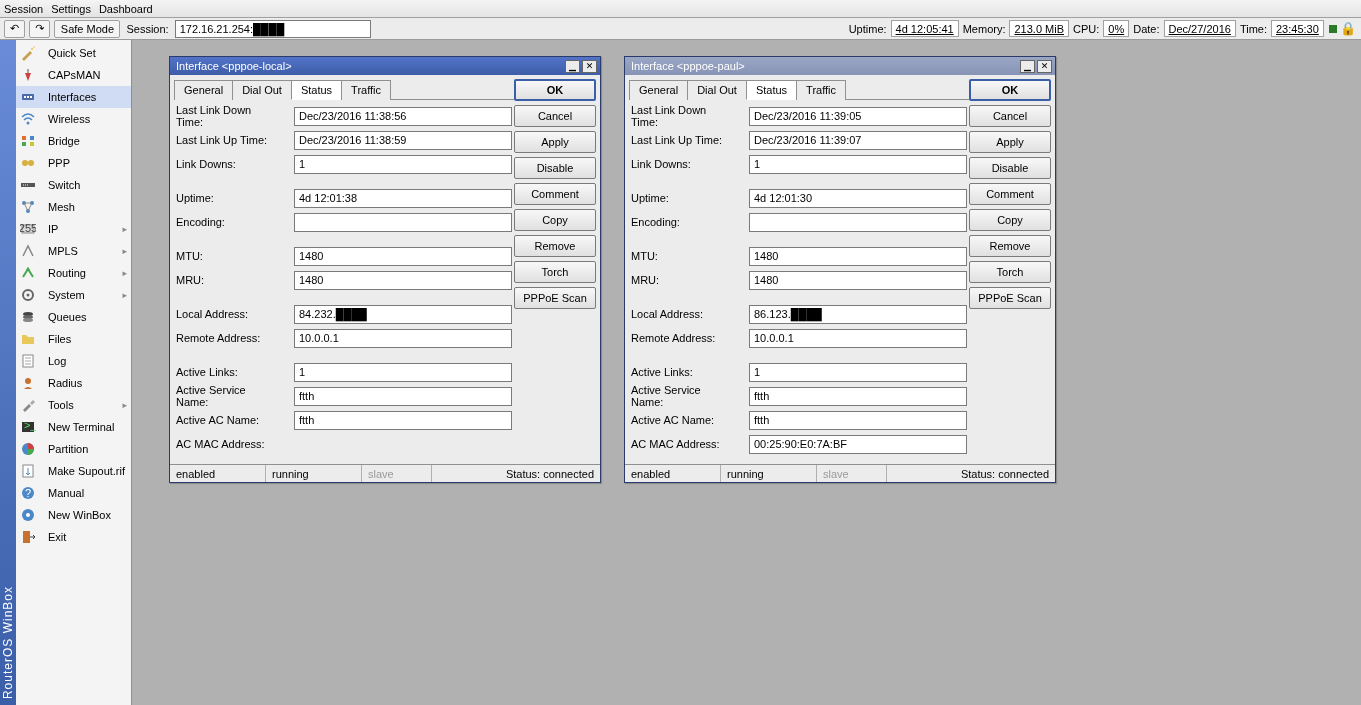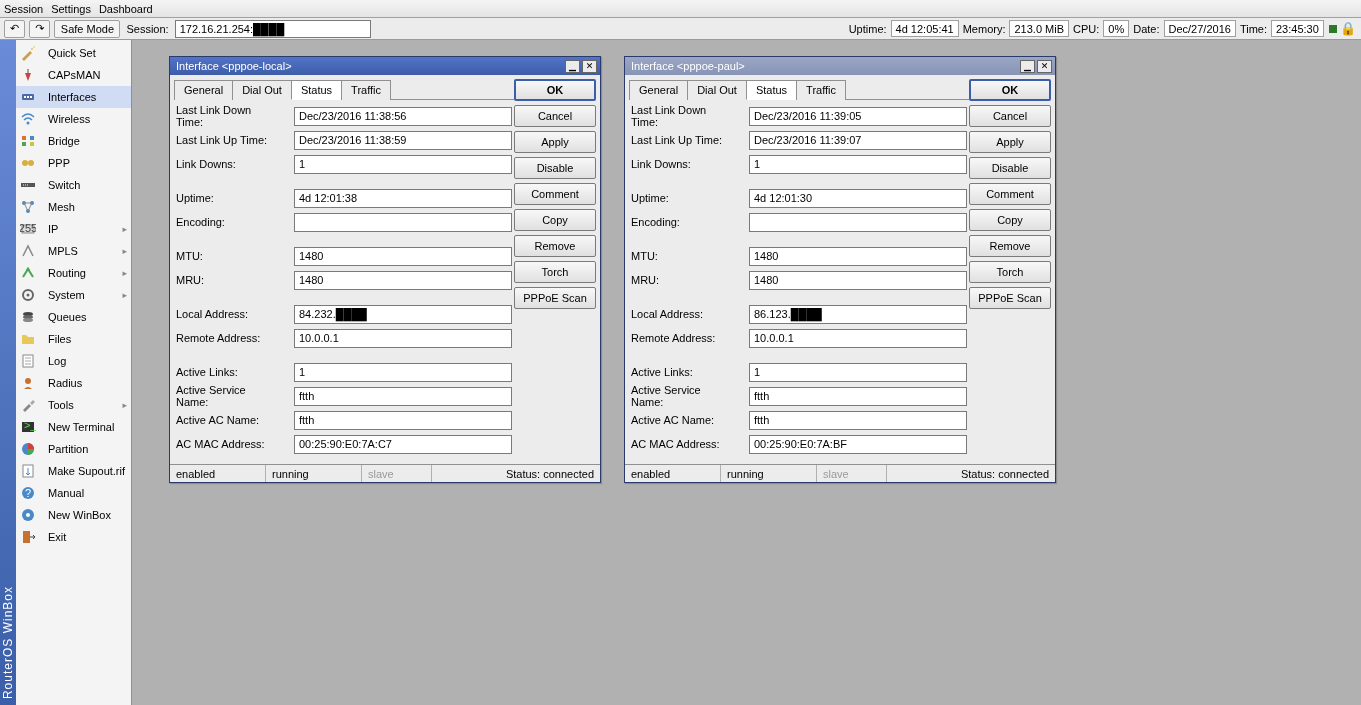--- a/index.html
+++ b/index.html
@@ -5,21 +5,21 @@
 * { box-sizing: border-box; margin: 0; padding: 0; font-family: Tahoma, Arial, sans-serif; font-size: 11px; }
 body { width: 1361px; height: 705px; background: #c0c0c0; overflow: hidden; }
 
 .menubar { background: linear-gradient(#f4f4f4,#e4e4e4); height: 18px; display: flex; align-items: center; padding: 0 4px; border-bottom: 1px solid #a0a0a0; gap: 8px; }
 .menubar span { cursor: default; }
 
 .toolbar { background: #ececec; height: 22px; display: flex; align-items: center; padding: 2px 4px; border-bottom: 1px solid #9a9a9a; gap: 4px; }
 .tbtn { background: #f4f4f4; border: 1px solid #a0a0a0; border-radius: 2px; padding: 1px 5px; height: 18px; display: inline-flex; align-items: center; justify-content: center; cursor: default; }
 .sessfield { background: #fff; border: 1px solid #7a7a7a; height: 18px; width: 196px; padding: 0 4px; display: inline-flex; align-items: center; }
 .statusbar { margin-left: auto; display: flex; align-items: center; gap: 2px; }
-.sval { background: #fff; border: 1px solid #a0a0a0; padding: 0 4px; height: 17px; display: inline-flex; align-items: center; }
+.sval { background: #fff; border: 1px solid #a0a0a0; padding: 0 4px; height: 17px; display: inline-flex; align-items: center; text-decoration: underline; }
 .slbl { padding: 0 2px; }
 
 .main { display: flex; height: calc(100% - 40px); }
 .leftstrip { width: 16px; background: linear-gradient(#6a8cd8,#3a5ea8); display: flex; align-items: flex-end; justify-content: center; padding-bottom: 6px; }
 .leftstrip span { writing-mode: vertical-rl; transform: rotate(180deg); color: #fff; font-size: 12px; letter-spacing: 1px; }
 
 .sidebar { width: 116px; background: #f4f4f4; border-right: 1px solid #909090; display: flex; flex-direction: column; padding: 2px 0; }
 .sbitem { display: flex; align-items: center; height: 22px; padding: 0 4px; gap: 12px; cursor: default; position: relative; }
 .sbitem.active { background: #d0dcf4; }
 .sbicon { width: 16px; height: 16px; display: inline-block; flex-shrink: 0; }
@@ -338,21 +338,20 @@
               <div class="frow">
                 <div class="flbl">Active Service Name:</div>
                 <div class="fval">ftth</div>
               </div>
               <div class="frow">
                 <div class="flbl">Active AC Name:</div>
                 <div class="fval">ftth</div>
               </div>
               <div class="frow">
                 <div class="flbl">AC MAC Address:</div>
-                <div class="fval">00:25:90:E0:7A:C7</div>
               </div>
             </div>
           </div>
           <div class="rightpane">
             <div class="abtn primary">OK</div>
             <div class="abtn">Cancel</div>
             <div class="abtn">Apply</div>
             <div class="abtn">Disable</div>
             <div class="abtn">Comment</div>
             <div class="abtn">Copy</div>

